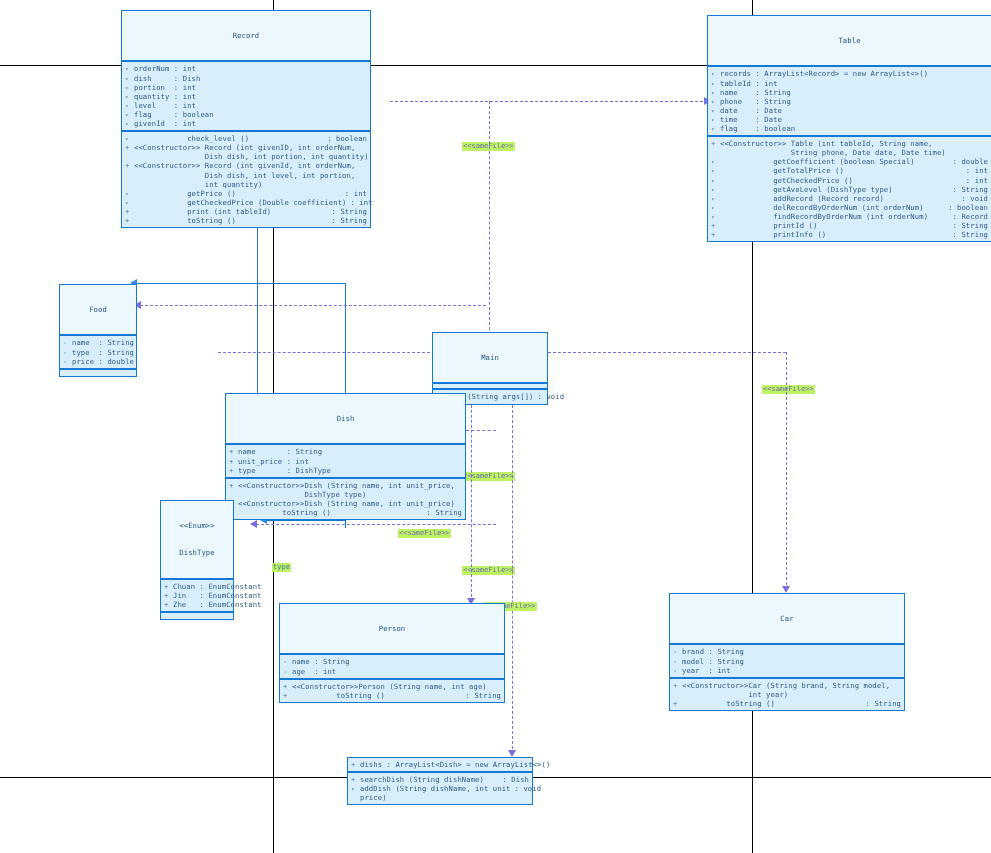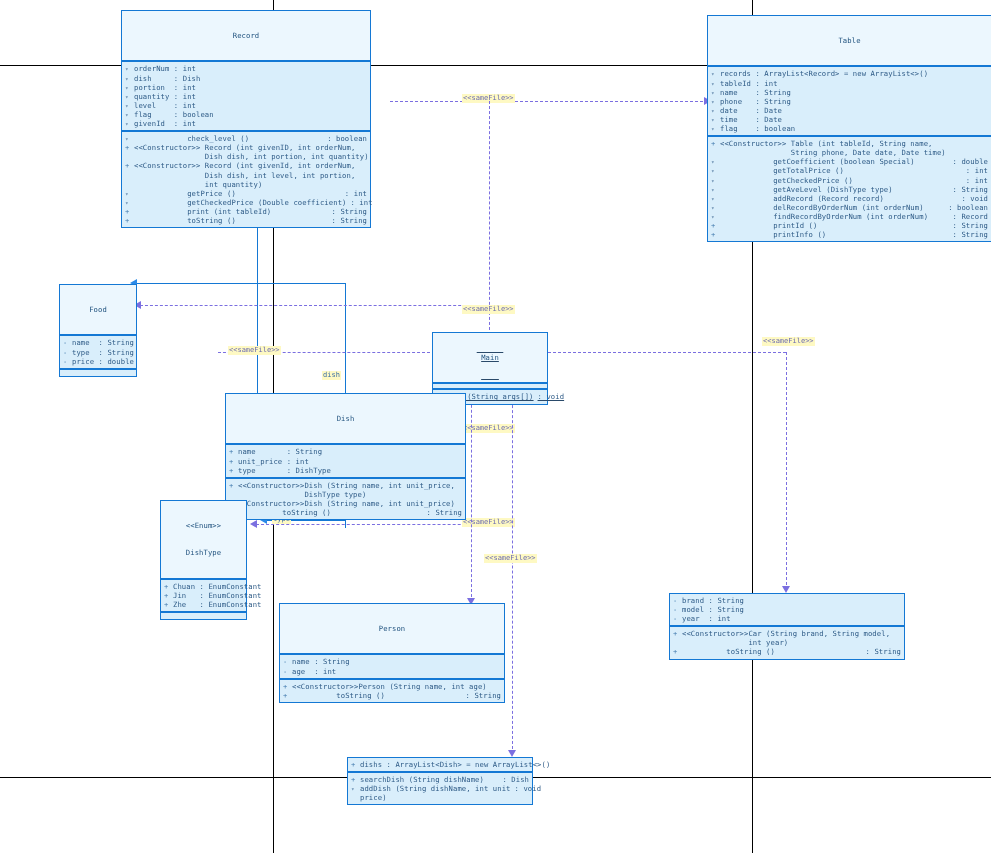--- a/index.html
+++ b/index.html
@@ -154,23 +154,24 @@
     border-left: 4px solid transparent;
     border-right: 4px solid transparent;
     border-top: 7px solid #7b6fe0;
   }
   
   .edge-label {
     position: absolute;
     font-size: 7px;
     line-height: 9px;
     color: #6a6ab0;
-    background: #fef9c3;
+    background: #bef264;
     padding: 0 1px;
     white-space: nowrap;
+    margin-top: 48px;
   }
   .edge-label.assoc {
     color: #3a6ea5;
   }
 </style>
 </head>
 <body>
 
 <div id="canvas">
 
@@ -286,21 +287,21 @@
       <span class="cname">Food</span>
     </div>
     <div class="uml-compartment">
         <div class="member"><span class="vis">-</span><span class="sig">name  : String</span></div>
         <div class="member"><span class="vis">-</span><span class="sig">type  : String</span></div>
         <div class="member"><span class="vis">-</span><span class="sig">price : double</span></div>
       </div>
     <div class="uml-compartment last empty"></div>
   </div>
 
-  <div class="uml-class" id="cls-main" style="left:432px; top:332px; width:116px;text-decoration:underline;">
+  <div class="uml-class" id="cls-main" style="left:432px; top:332px; width:116px;">
     <div class="uml-title">
       <span class="cname">Main</span>
     </div>
     <div class="uml-compartment empty"></div>
     <div class="uml-compartment last">
         <div class="member op"><span class="vis">+</span><span class="sig">main (String args[])</span><span class="ret">: void</span></div>
       </div>
   </div>
 
   <div class="uml-class" id="cls-dish" style="left:225px; top:393px; width:241px;">
@@ -313,21 +314,21 @@
         <div class="member"><span class="vis">+</span><span class="sig">type       : DishType</span></div>
       </div>
     <div class="uml-compartment last">
         <div class="member op"><span class="vis">+</span><span class="sig">&lt;&lt;Constructor&gt;&gt;Dish (String name, int unit_price,
                DishType type)</span></div>
         <div class="member op"><span class="vis">+</span><span class="sig">&lt;&lt;Constructor&gt;&gt;Dish (String name, int unit_price)</span></div>
         <div class="member op"><span class="vis">+</span><span class="sig">          toString ()</span><span class="ret">: String</span></div>
       </div>
   </div>
 
-  <div class="uml-class" id="cls-dishtype" style="left:160px; top:500px; width:87px;">
+  <div class="uml-class" id="cls-dishtype" style="left:160px; top:500px; width:74px;">
     <div class="uml-title">
       <span class="stereo">&lt;&lt;Enum&gt;&gt;</span>
       <span class="cname">DishType</span>
     </div>
     <div class="uml-compartment">
         <div class="member"><span class="vis">+</span><span class="sig">Chuan : EnumConstant</span></div>
         <div class="member"><span class="vis">+</span><span class="sig">Jin   : EnumConstant</span></div>
         <div class="member"><span class="vis">+</span><span class="sig">Zhe   : EnumConstant</span></div>
       </div>
     <div class="uml-compartment last empty"></div>
@@ -341,20 +342,23 @@
         <div class="member"><span class="vis">-</span><span class="sig">name : String</span></div>
         <div class="member"><span class="vis">-</span><span class="sig">age  : int</span></div>
       </div>
     <div class="uml-compartment last">
         <div class="member op"><span class="vis">+</span><span class="sig">&lt;&lt;Constructor&gt;&gt;Person (String name, int age)</span></div>
         <div class="member op"><span class="vis">+</span><span class="sig">          toString ()</span><span class="ret">: String</span></div>
       </div>
   </div>
 
   <div class="uml-class" id="cls-car" style="left:669px; top:593px; width:236px;">
+    <div class="uml-title">
+      <span class="cname">Car</span>
+    </div>
     <div class="uml-compartment">
         <div class="member"><span class="vis">-</span><span class="sig">brand : String</span></div>
         <div class="member"><span class="vis">-</span><span class="sig">model : String</span></div>
         <div class="member"><span class="vis">-</span><span class="sig">year  : int</span></div>
       </div>
     <div class="uml-compartment last">
         <div class="member op"><span class="vis">+</span><span class="sig">&lt;&lt;Constructor&gt;&gt;Car (String brand, String model,
                int year)</span></div>
         <div class="member op"><span class="vis">+</span><span class="sig">          toString ()</span><span class="ret">: String</span></div>
       </div>

